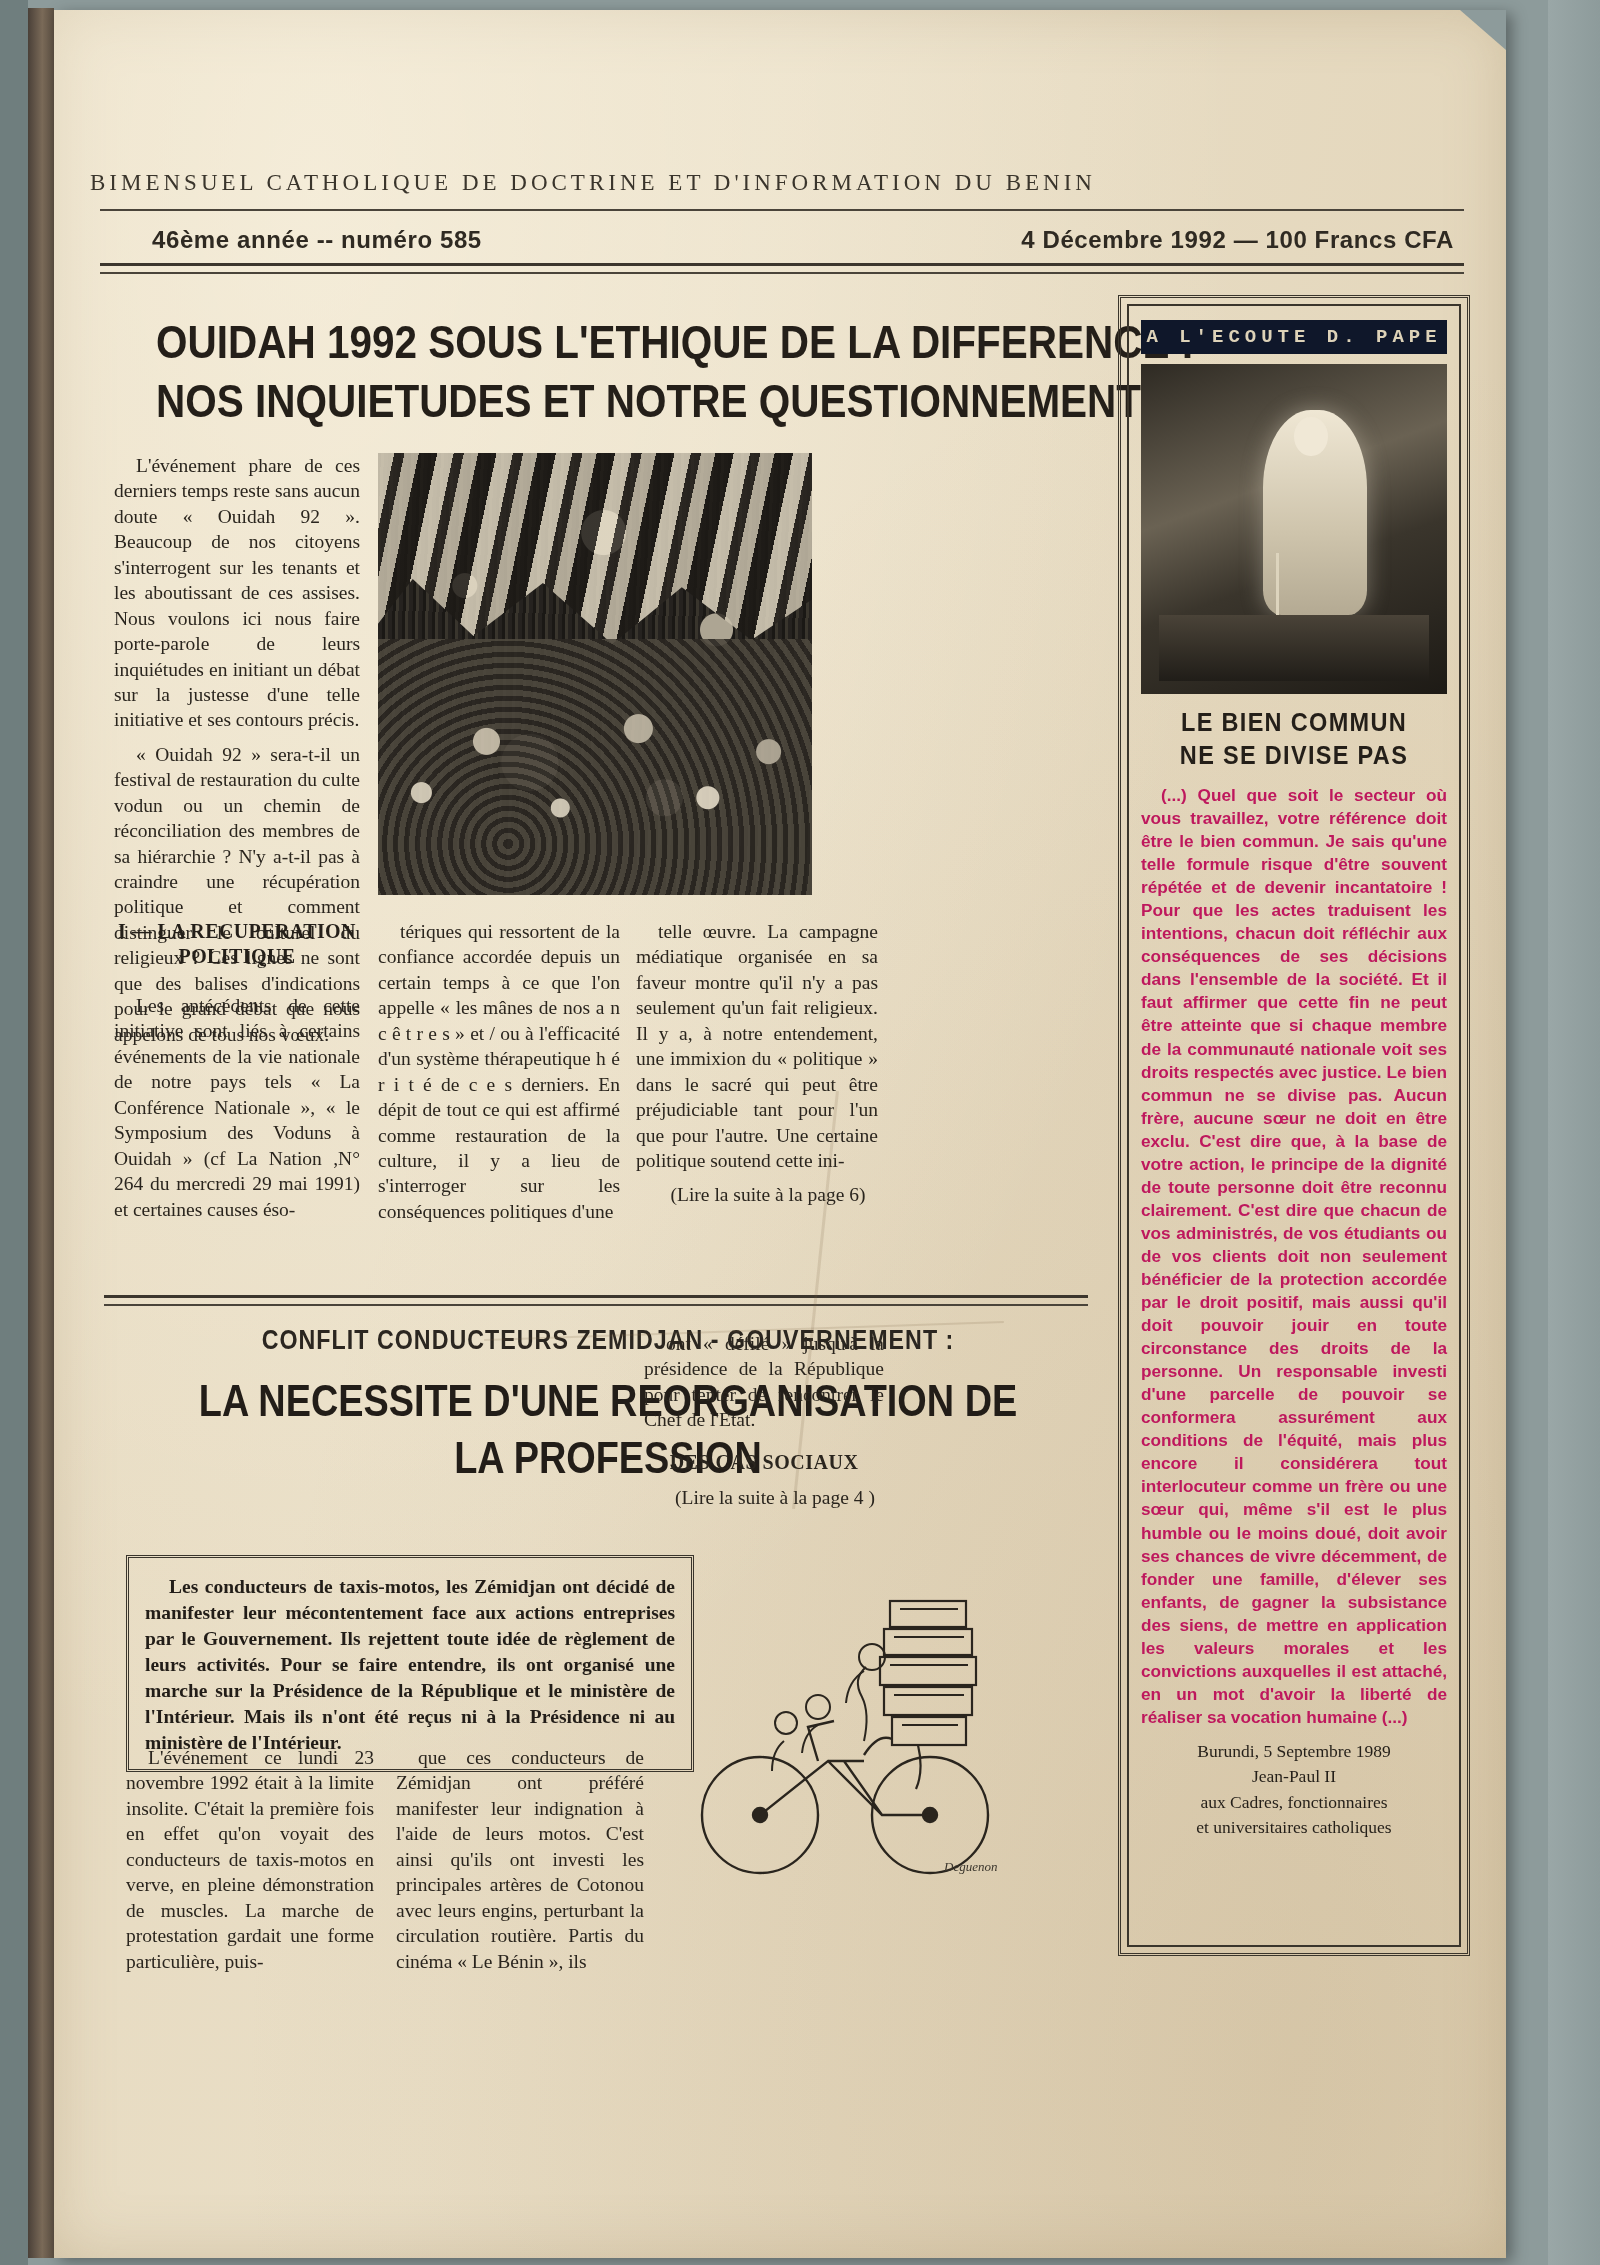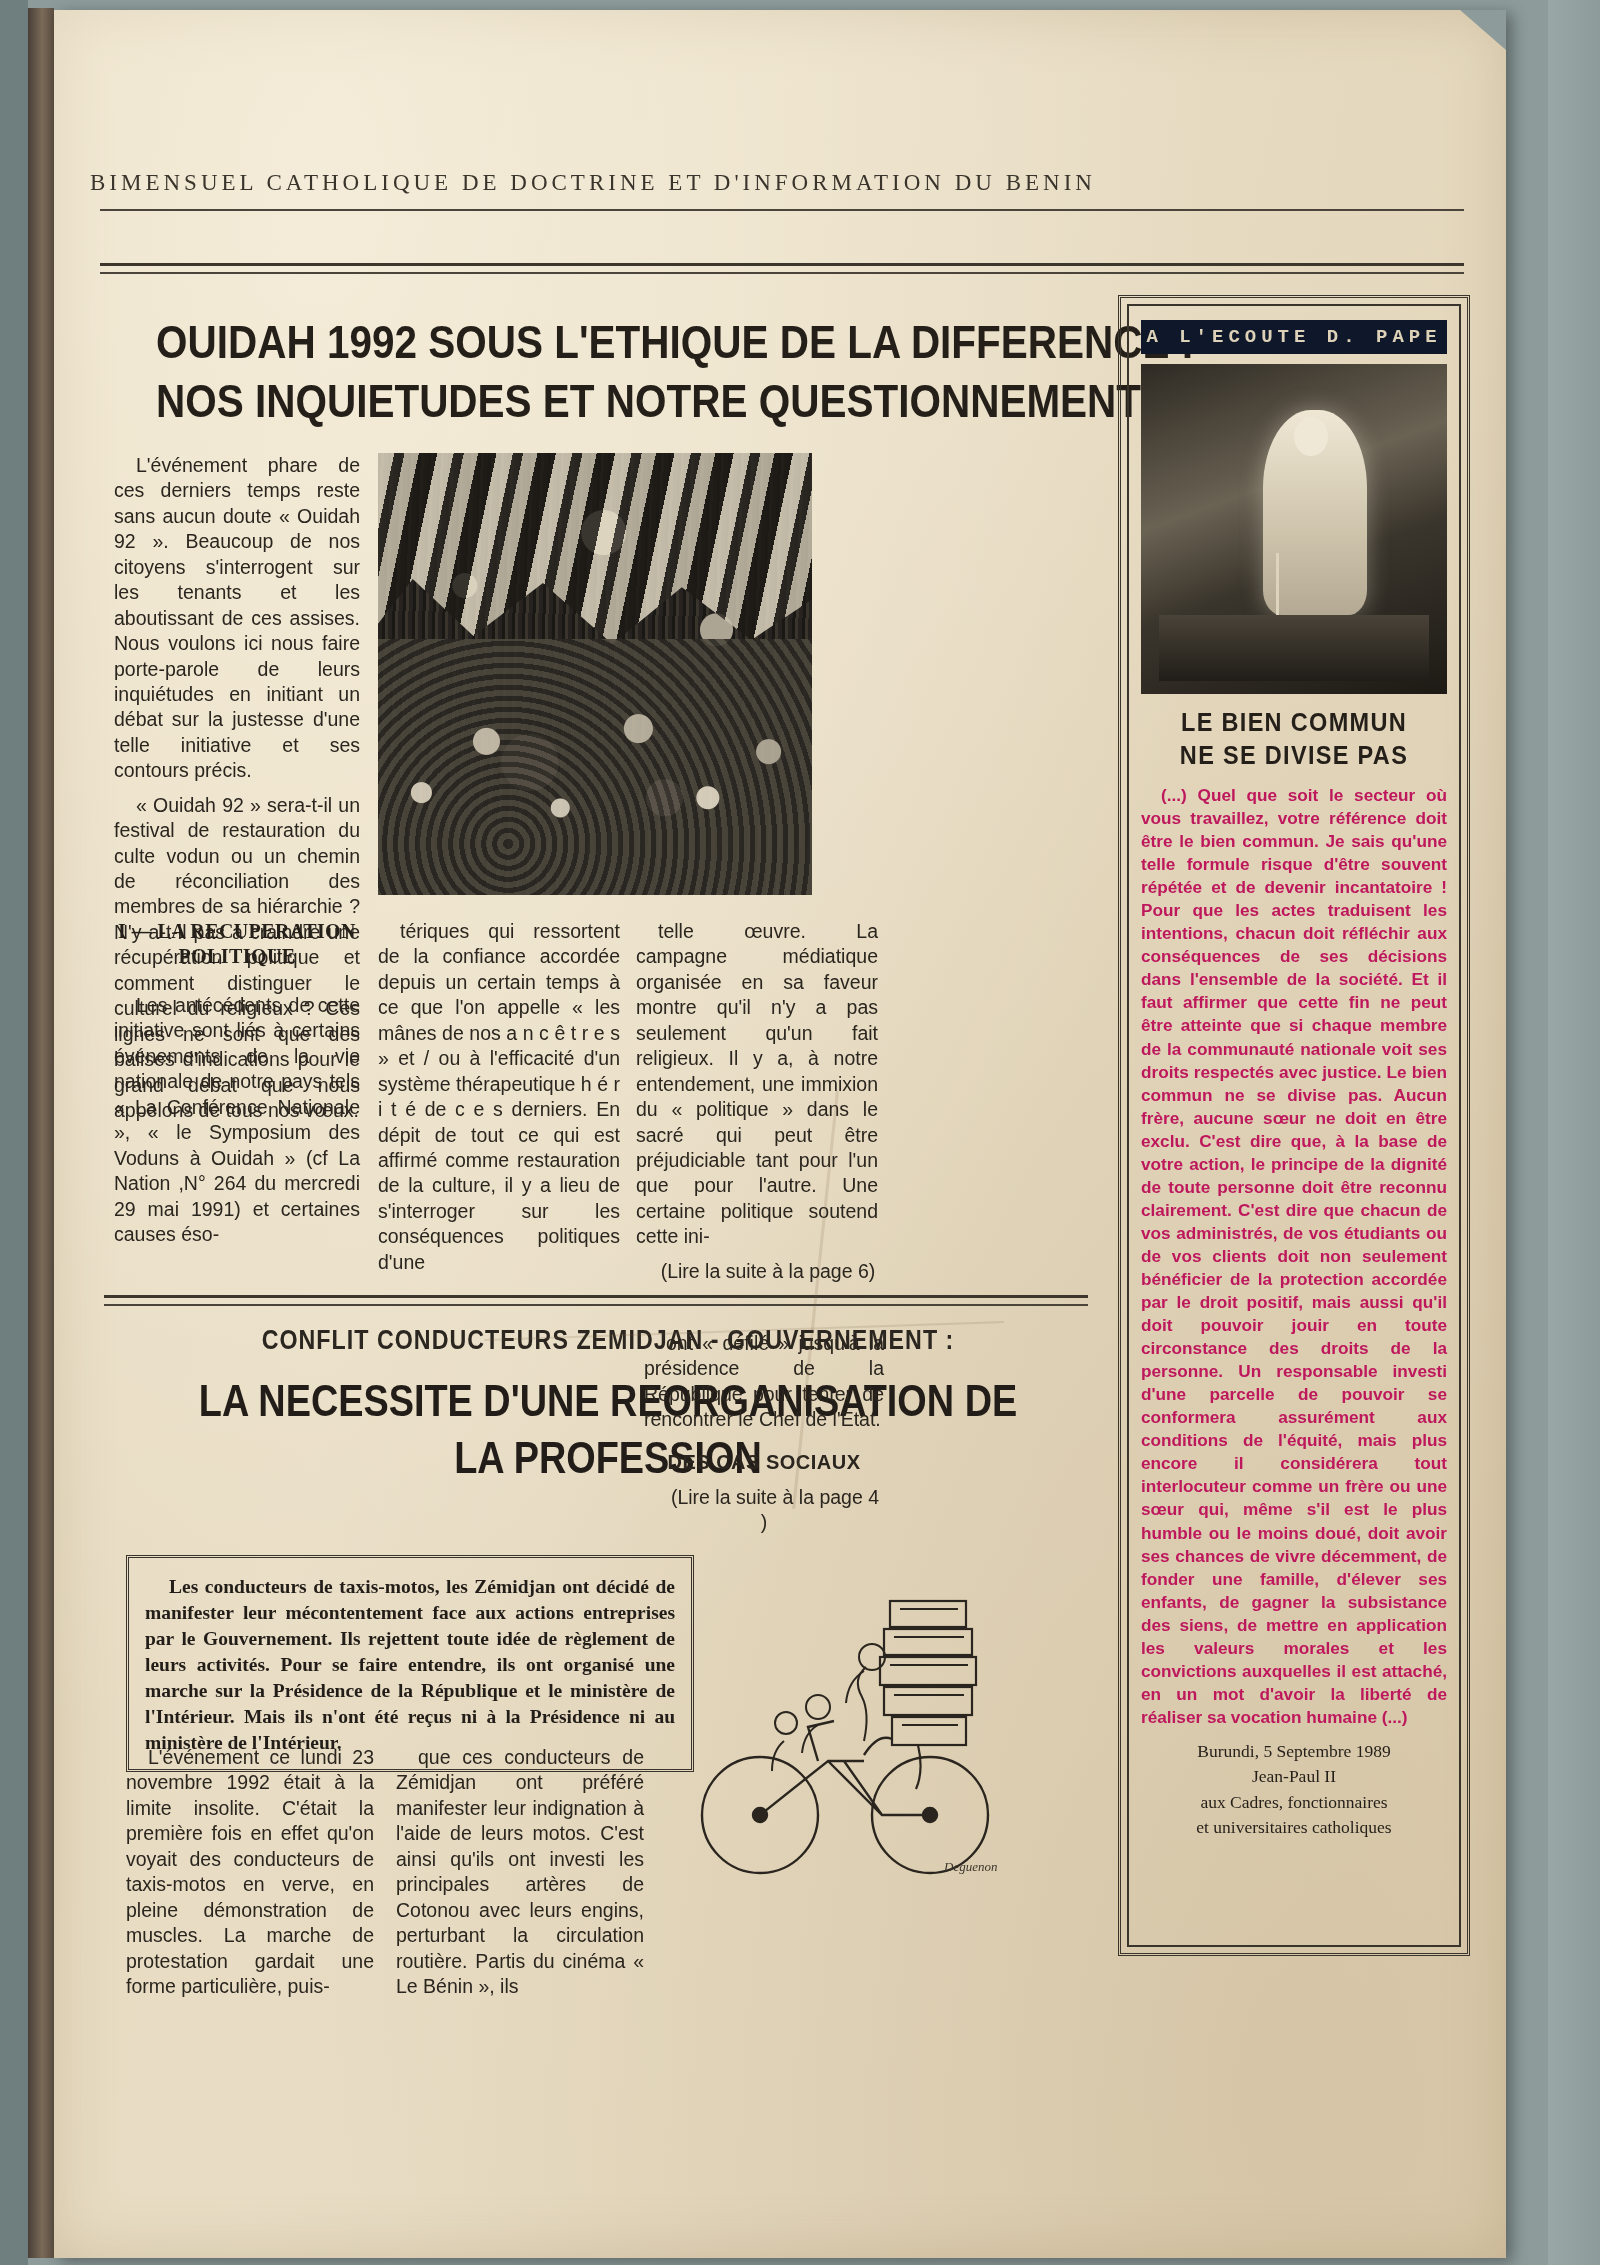--- a/index.html
+++ b/index.html
@@ -85,21 +85,21 @@
     margin:18px 0 0 0;text-align:center;
     font-family:"Liberation Sans",sans-serif;
     font-weight:700;font-size:46px;line-height:1.28;
     letter-spacing:0px;color:#241f19;
     transform:scaleX(.88);transform-origin:center;
   }
   .a1-head div{white-space:nowrap;}
 
   .a1-body{position:absolute;left:10px;top:158px;width:980px;}
   .col{font-size:19.5px;line-height:1.305;text-align:justify;color:#2a251e;
-       font-family:Liberation Sans, sans-serif;}
+       font-family:Liberation Serif, serif;}
   .col p{margin:0 0 9px 0;text-indent:22px;}
   .c1{position:absolute;left:8px;top:0;width:246px;}
   .photo1{
     position:absolute;left:272px;top:0;width:434px;height:442px;
     background:#141210;overflow:hidden;
   }
   .photo1 .grain{
     position:absolute;inset:0;
     background:
       radial-gradient(circle at 20% 30%, #cfc6b4 0 12px, transparent 13px),
@@ -241,20 +241,24 @@
   <div class="book-left"></div>
   <div class="book-spine"></div>
   <div class="book-right"></div>
 
   <div class="page">
     <div class="paper-tone"></div>
     <div class="torn-corner"></div>
 
     <div class="subtitle">BIMENSUEL CATHOLIQUE DE DOCTRINE ET D'INFORMATION DU BENIN</div>
     <div class="rule-a"></div>
+    <div class="issue-line">
+      <div class="issue-left">46ème année  --   numéro 585</div>
+      <div class="issue-right">4 Décembre 1992 — 100 Francs CFA</div>
+    </div>
     <div class="rule-b"></div>
     <div class="rule-c"></div>
 
     <div class="main">
 
       <div class="left-zone">
 
         <div class="a1-head">
           <div>OUIDAH 1992 SOUS L'ETHIQUE DE LA DIFFERENCE :</div>
           <div>NOS INQUIETUDES ET NOTRE QUESTIONNEMENT</div>

